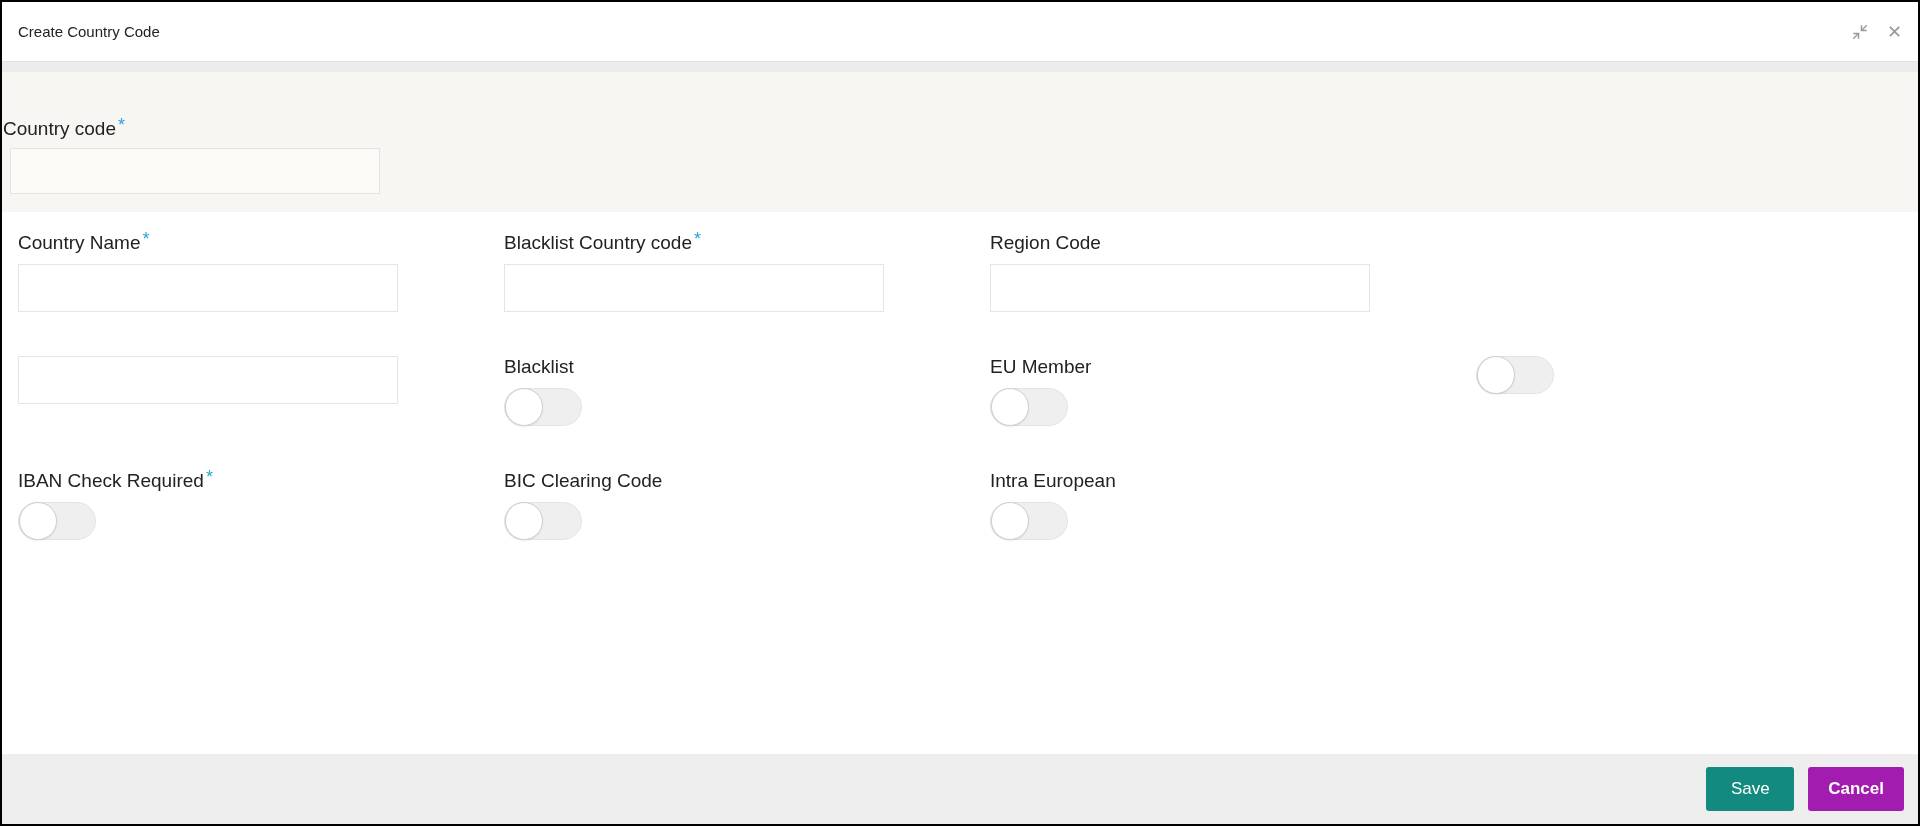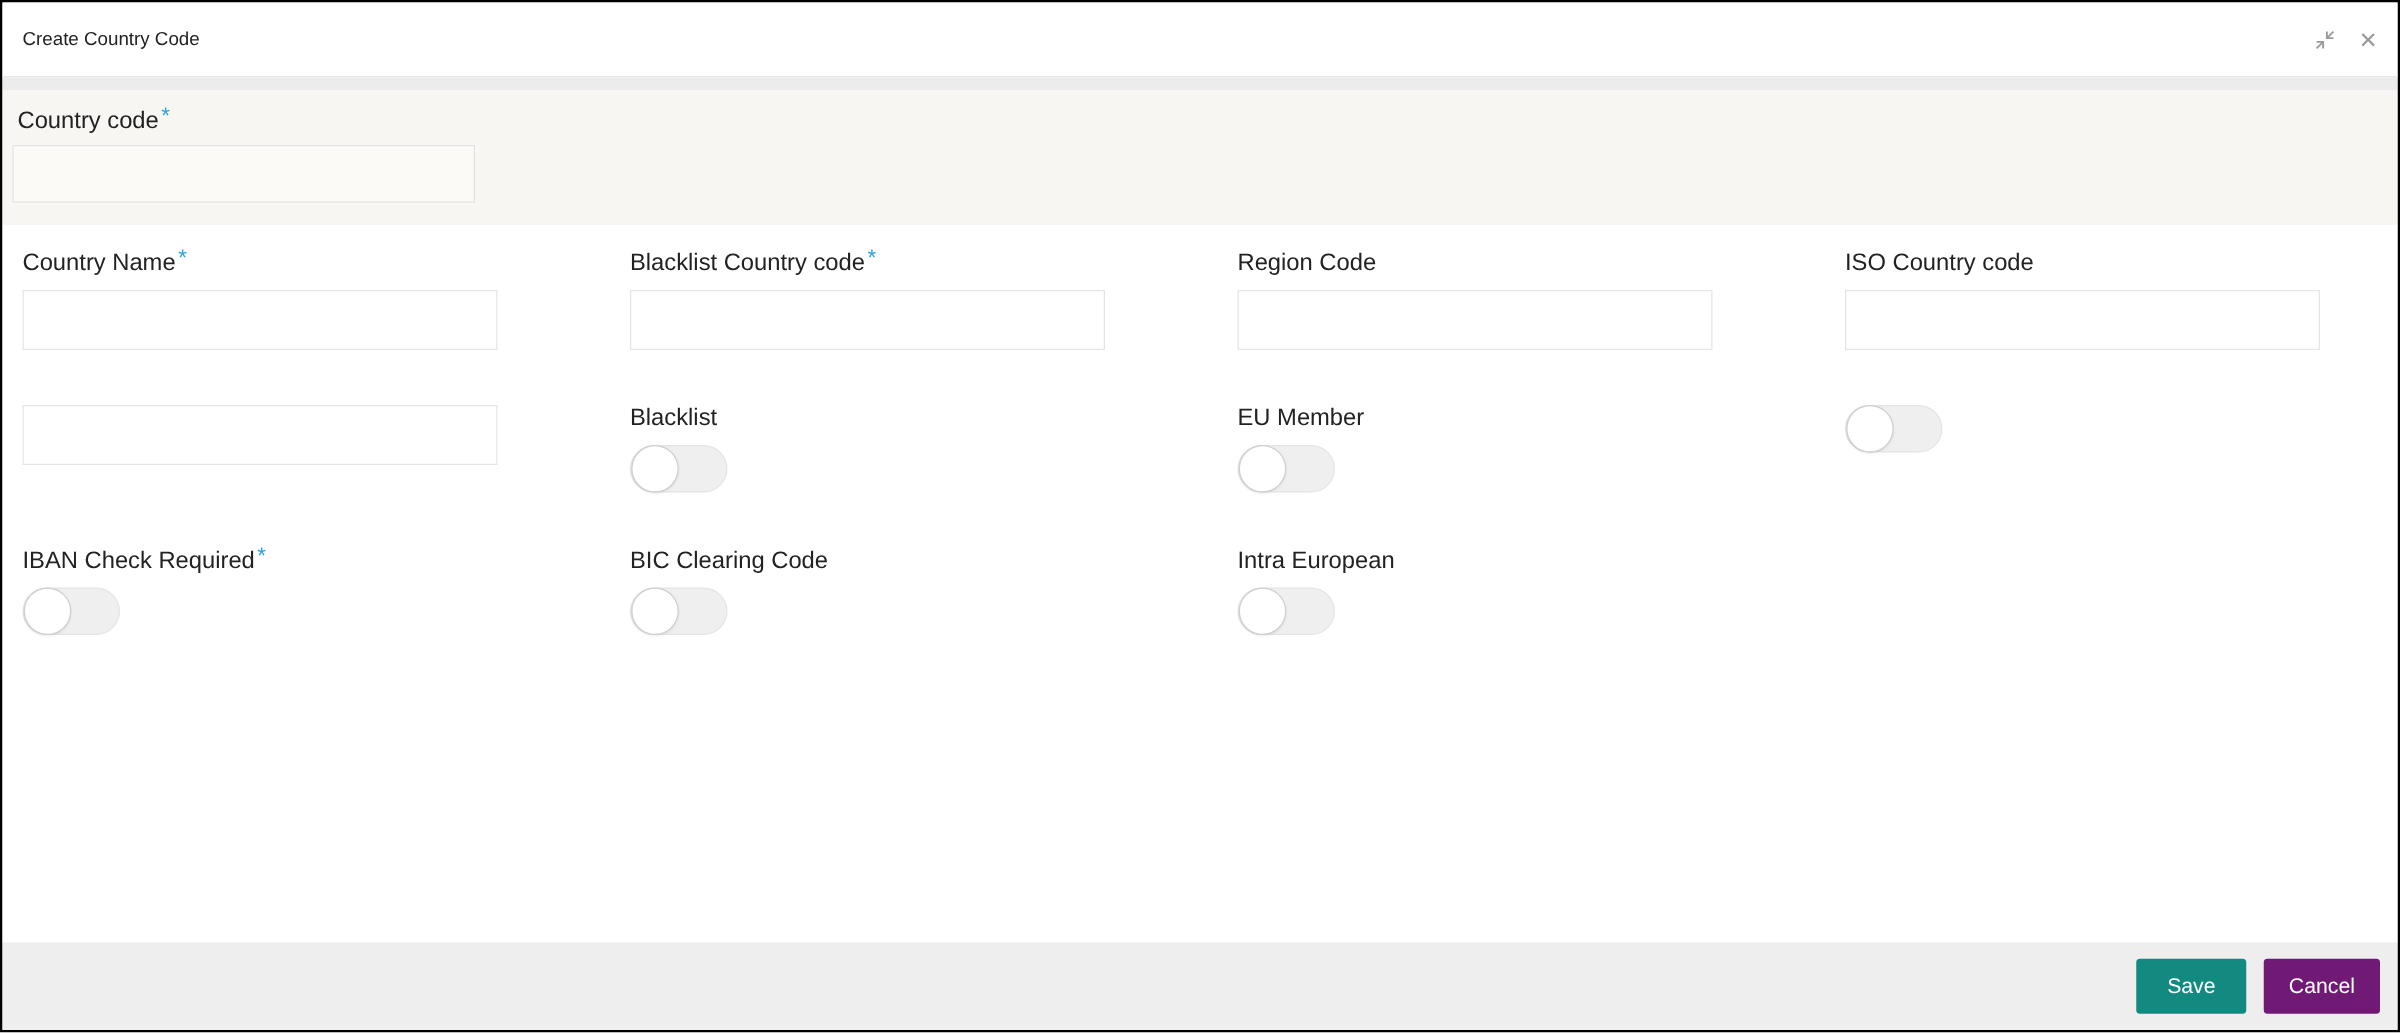--- a/index.html
+++ b/index.html
@@ -47,22 +47,23 @@
     background: #ececec;
     height: 10px;
   }
   .country-code-block {
     background: #f7f6f3;
     padding: 14px 0 18px 0;
   }
   .cc-label {
     font-size: 19px;
     color: #222;
-    padding-left: 12px;
+    padding-left: 1px;
     margin-left: 0;
+    margin-top: 32px;
   }
   .cc-label .req, .field-label .req {
     color: #2aa4d4;
     font-size: 18px;
     position: relative;
     top: -4px;
     left: 2px;
   }
   .cc-input {
     margin-top: 8px;
@@ -132,21 +133,21 @@
     height: 44px;
     min-width: 88px;
     padding: 0 20px;
     border: none;
     border-radius: 3px;
     font-size: 17px;
     color: #fff;
     cursor: pointer;
   }
   .btn-save { background: #128a80; }
-  .btn-cancel { background: #701a75; }
+  .btn-cancel { background: #a21caf; font-weight: bold; }
   
   .collapse-icon svg { width: 18px; height: 18px; display:block; }
   .close-icon { font-size: 20px; }
 </style>
 </head>
 <body>
 
 <div class="window">
 
   <div class="titlebar">
@@ -187,26 +188,20 @@
           <span>Blacklist Country code</span><span class="req">*</span>
         </label>
         <input class="text-input" type="text" value="" style="">
       </div>
       <div>
         <label class="field-label">
           <span>Region Code</span>
         </label>
         <input class="text-input" type="text" value="" style="">
       </div>
-      <div>
-        <label class="field-label">
-          <span>ISO Country code</span>
-        </label>
-        <input class="text-input" type="text" value="" style="">
-      </div>
     </div>
 
     <div class="row">
       <div>
         <input class="text-input" type="text" value="" style="">
       </div>
       <div>
         <label class="field-label">
           <span>Blacklist</span>
         </label>

